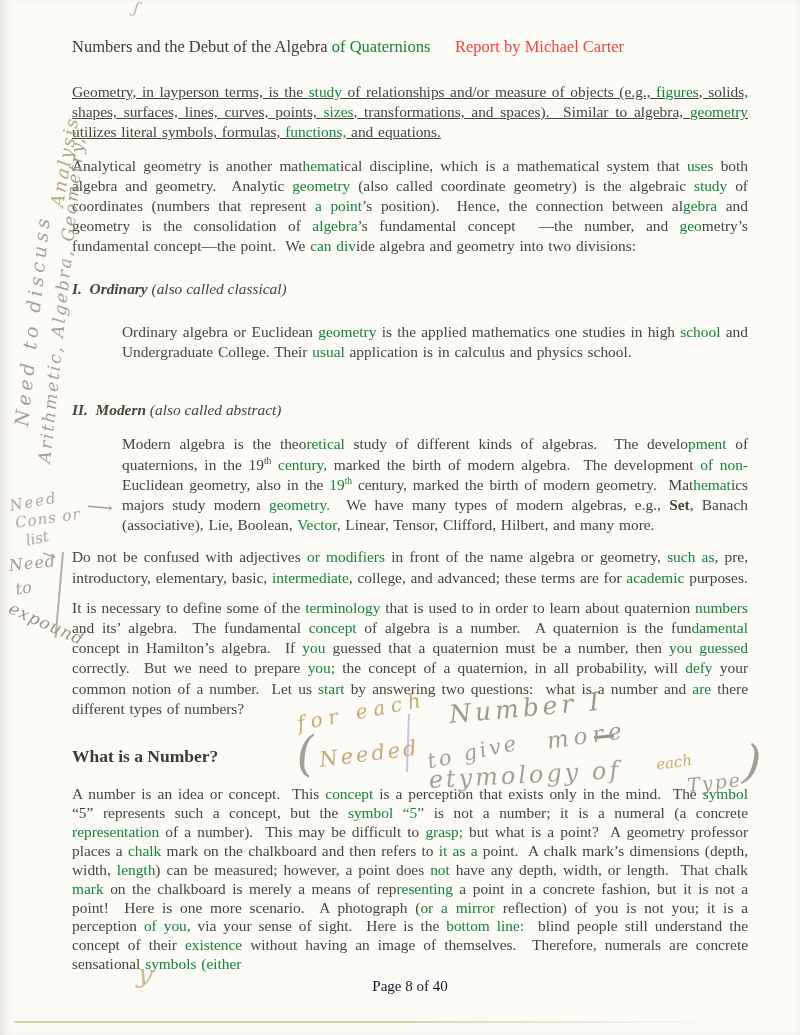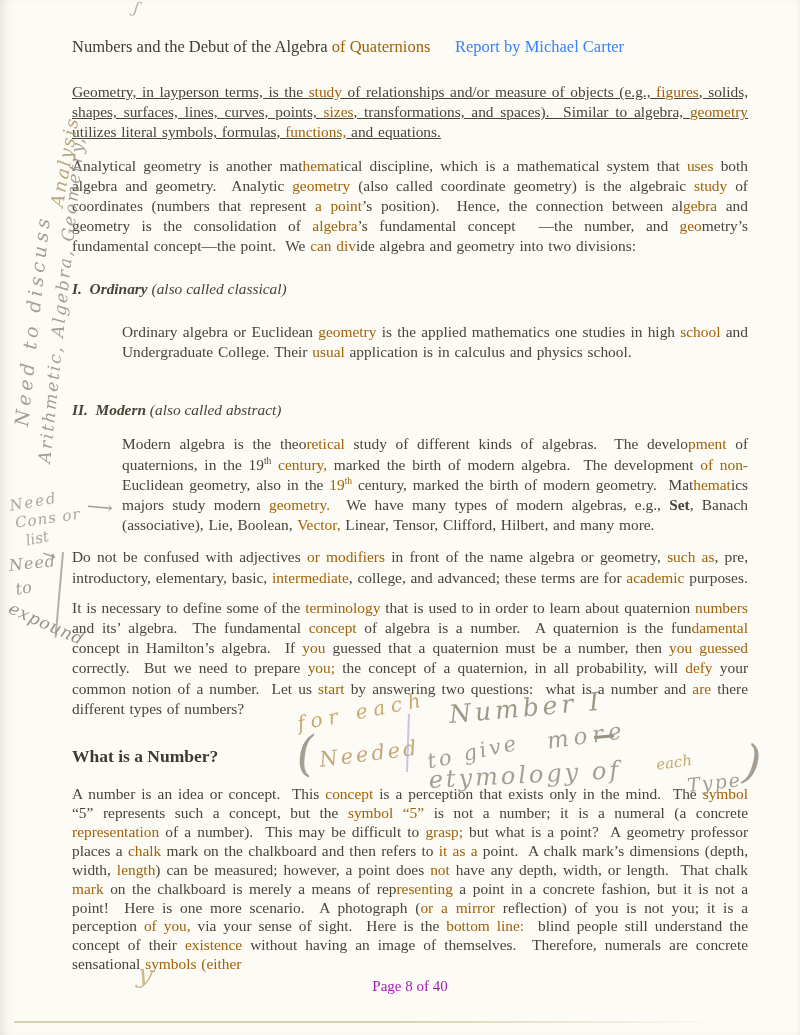--- a/index.html
+++ b/index.html
@@ -1,34 +1,34 @@
 <!DOCTYPE html>
 <html><head>
 <meta charset="utf-8">
 <style>
   html,body{margin:0;padding:0;}
   body{background:#fcfbf5;font-family:"Liberation Serif",serif;}
   #page{position:relative;width:800px;height:1035px;background:#fcfbf5;overflow:hidden;
         box-shadow:inset 10px 0 14px -10px rgba(120,110,90,.28), inset -6px 0 10px -8px rgba(120,110,90,.18);}
   #content{position:absolute;left:72px;top:0;width:676px;}
   .title-row{position:relative;margin-top:36px;font-size:16.5px;line-height:22px;color:#3f3c33;}
-  .byline{position:absolute;left:383px;top:0;white-space:nowrap;color:#3b82f6;}
+  .byline{position:absolute;left:383px;top:0;white-space:nowrap;color:#ef4444;}
   .p{font-size:15.4px;line-height:20.2px;color:#474438;text-align:justify;word-spacing:.06em;}
   .h{font-size:15.4px;line-height:20.2px;color:#474438;text-align:left;font-style:italic;}
-  .tan{color:#a16207;}
+  .tan{color:#15803d;}
   .bold{font-weight:bold;}
   sup{font-size:62%;vertical-align:super;line-height:0;}
   .p1{margin-top:24px;text-decoration:underline;} .p2{margin-top:13px;}
   .h1{margin-top:22px;} .ip1{margin-top:23px;}
   .h2{margin-top:38px;} .ip2{margin-top:14px;}
   .p3{margin-top:12px;} .p4{margin-top:10px;}
   .h3{margin-top:26px;font-size:17.5px;font-weight:bold;color:#3d3a30;line-height:22px;}
   .p5{margin-top:18px;line-height:18.9px;}
   .ind{margin-left:50px;}
-  .footer{margin-top:4px;text-align:center;font-size:15px;color:#a21caf;}
+  .footer{margin-top:4px;text-align:center;font-size:15px;color:#0f172a;}
   .hand{position:absolute;font-family:"DejaVu Serif",serif;font-style:italic;color:#9e978b;
         transform-origin:0 0;white-space:nowrap;opacity:.92;pointer-events:none;}
   .hand.tan2{color:#c4a361;}
   .stroke{position:absolute;transform-origin:0 0;pointer-events:none;}
 </style>
 </head>
 <body>
 
 <div id="page">
 

